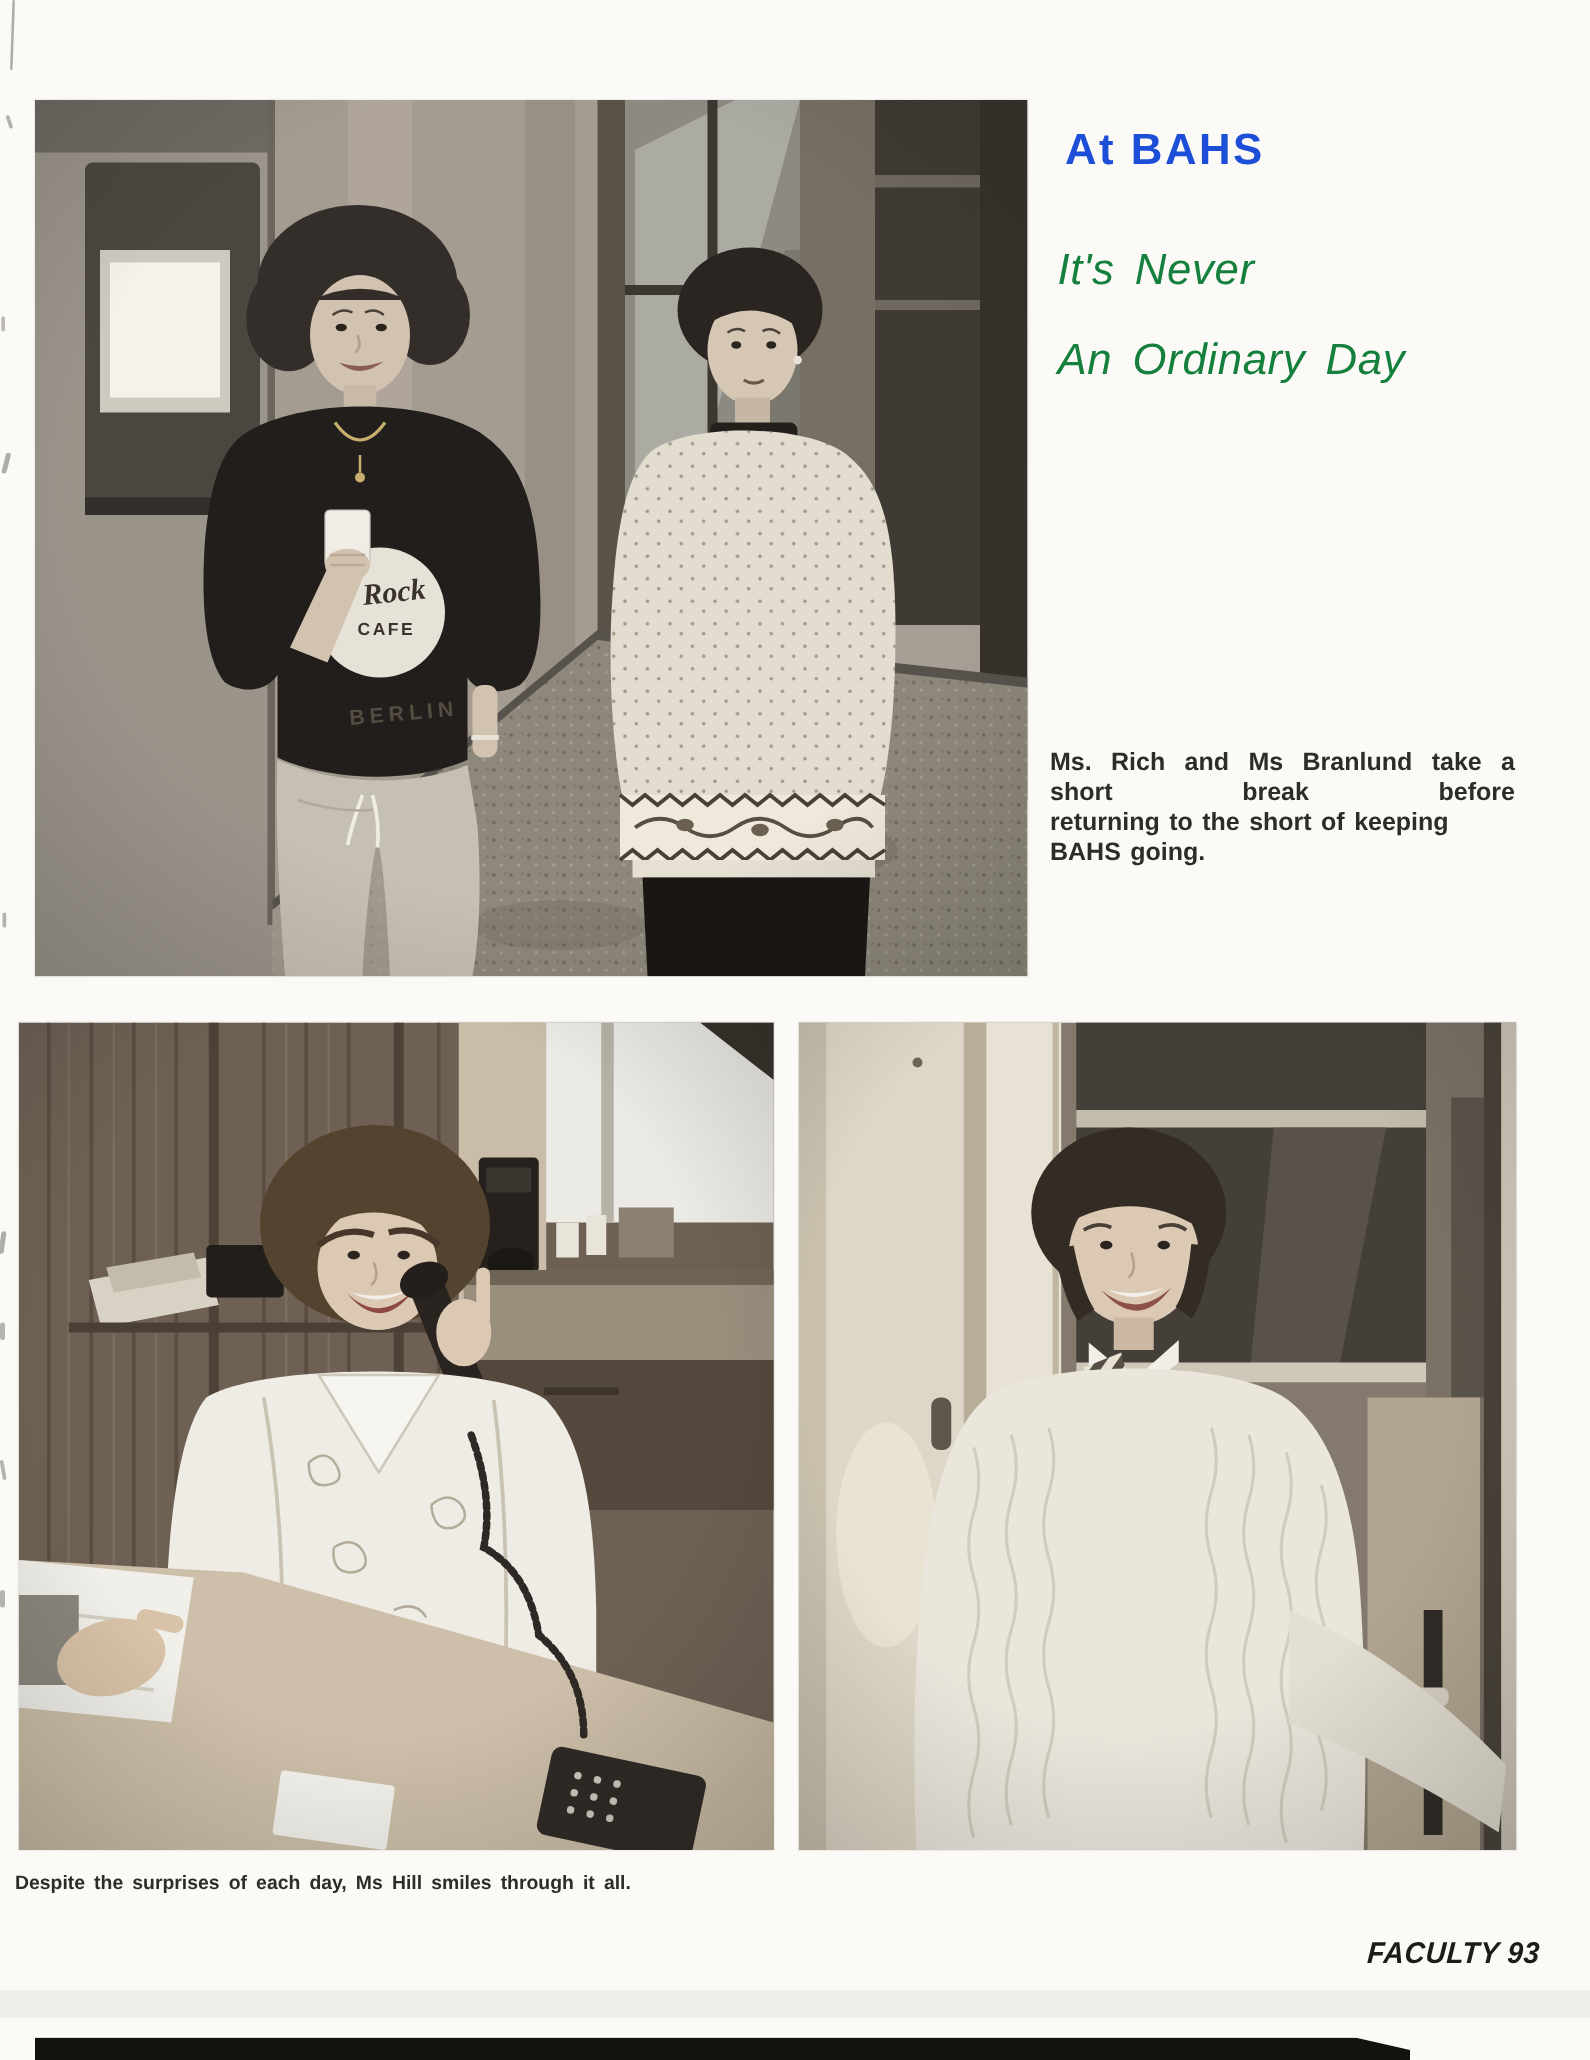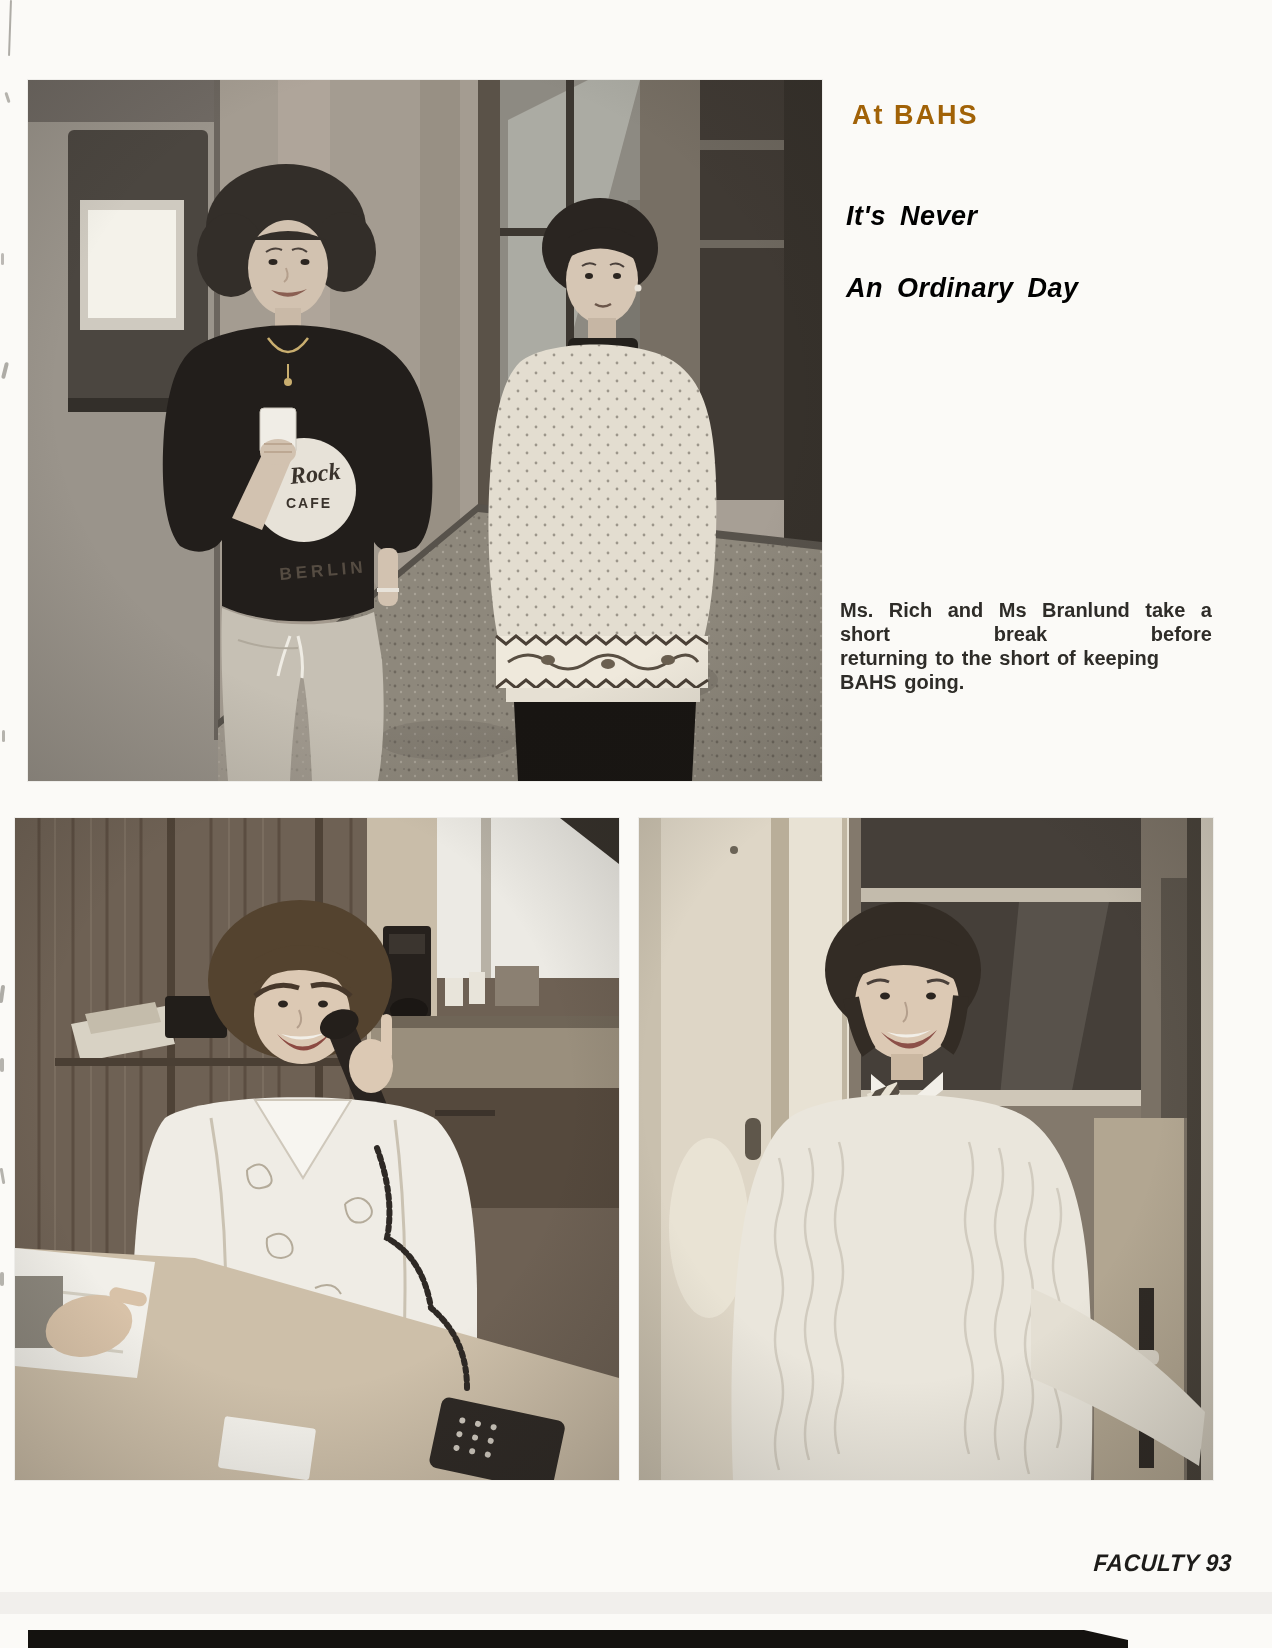--- a/index.html
+++ b/index.html
@@ -13,26 +13,26 @@
     background:rgba(110,105,95,.07);pointer-events:none;
   }
   figure{margin:0;padding:0;position:absolute;box-shadow:0 0 0 1px rgba(0,0,0,.05);}
   figure svg{display:block;}
   .photo-hallway{left:28px;top:80px;width:794px;height:701px;}
   .photo-phone{left:15px;top:818px;width:604px;height:662px;}
   .photo-door{left:639px;top:818px;width:574px;height:662px;}
 
   .kicker{
     position:absolute;left:852px;top:100px;
-    font-size:27px;font-weight:600;letter-spacing:2px;color:#a16207;
+    font-size:35px;font-weight:600;letter-spacing:2px;color:#1d4ed8;
   }
   .headline{
     position:absolute;left:846px;top:180px;width:420px;
-    font-size:27px;line-height:72px;font-style:italic;font-weight:700;
-    letter-spacing:.5px;word-spacing:6px;color:#000000;
+    font-size:35px;line-height:72px;font-style:italic;font-weight:400;
+    letter-spacing:.5px;word-spacing:6px;color:#15803d;
   }
   .cap{font-weight:700;color:#2e2c28;}
   .cap-hallway{
     position:absolute;left:840px;top:598px;width:372px;
     font-size:20px;line-height:24px;word-spacing:2px;
   }
   .cap-hallway .j{text-align:justify;text-align-last:justify;display:block;}
   .cap-phone{
     position:absolute;left:12px;top:1498px;width:500px;
     font-size:15.5px;word-spacing:3px;
@@ -376,18 +376,19 @@
   <div class="headline">
     <div>It's Never</div>
     <div>An Ordinary Day</div>
   </div>
 
   <div class="cap cap-hallway">
     <span class="j">Ms. Rich and Ms Branlund take a short break before</span>
     <span>returning to the short of keeping BAHS going.</span>
   </div>
 
+  <div class="cap cap-phone">Despite the surprises of each day, Ms Hill smiles through it all.</div>
 
 
   <div class="folio">FACULTY 93</div>
 
   <div class="bottom-bar"></div>
 </div>
 
 </body></html>

